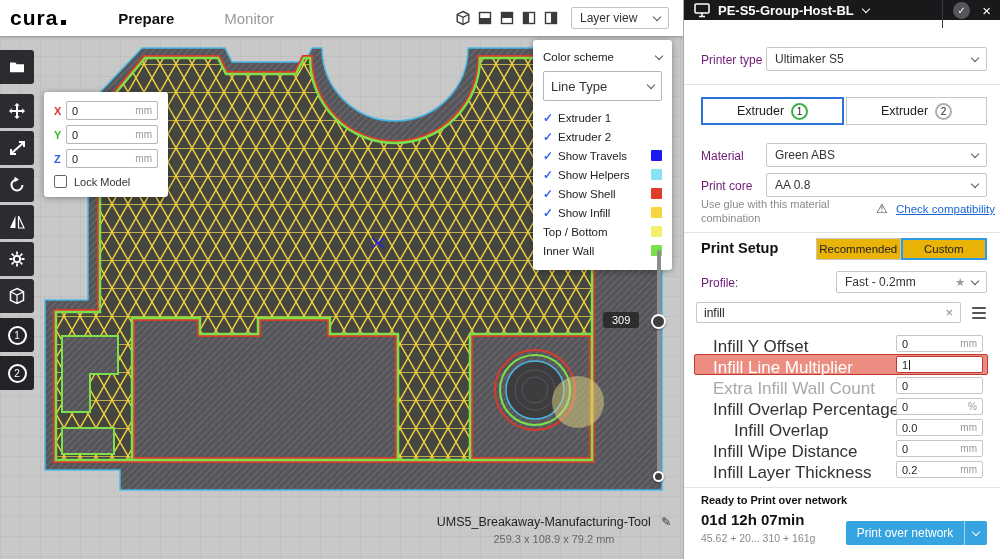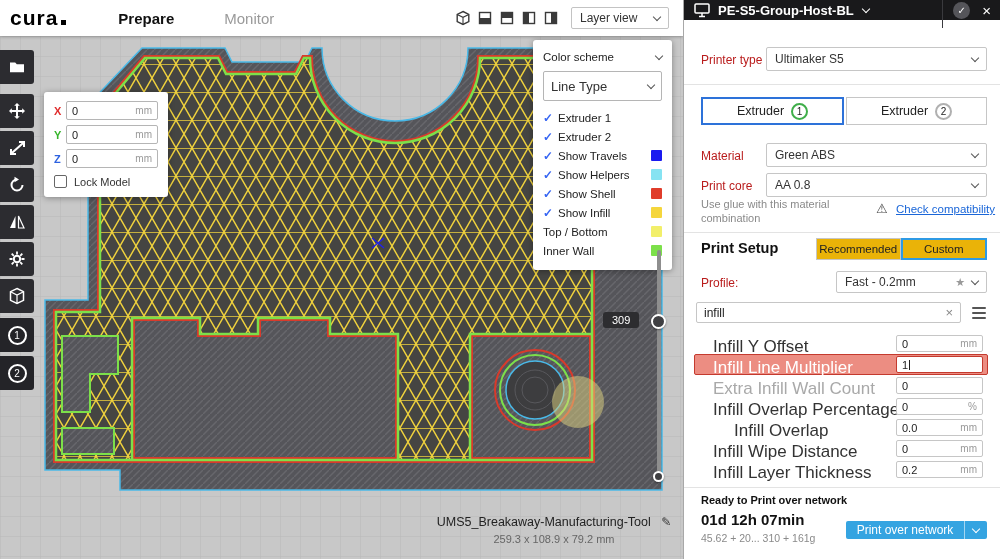--- a/index.html
+++ b/index.html
@@ -88,21 +88,21 @@
   .mheader { position:absolute; left:0; top:0; width:317px; height:20px; background:#19191b;
              display:flex; align-items:center; padding:0 10px; }
   .mh-name { color:#fff; font-size:13px; font-weight:bold; margin-left:8px; }
   .mh-chev { margin-left:9px; }
   .mh-spacer { flex:1; }
   .mh-div { width:1px; height:36px; background:#3a3a3e; margin-right:10px; }
   .mh-badge { width:17px; height:17px; border-radius:50%; background:#55555a; color:#fff; font-size:10px;
               display:flex; align-items:center; justify-content:center; margin-right:12px; }
   .mh-close { color:#fff; font-size:15px; }
 
-  .plabel { position:absolute; font-size:12px; color:#b91c1c; }
+  .plabel { position:absolute; font-size:12px; color:#701a75; }
   .dd { position:absolute; border:1px solid #c6c6c6; border-radius:2px; background:#fff;
         display:flex; align-items:center; padding:0 8px; font-size:12px; color:#333; }
   .dd span.grow { flex:1; }
   .sep { position:absolute; left:0; width:317px; border-top:1px solid #e3e3e3; }
 
   .exttabs { position:absolute; left:17px; top:97px; width:286px; display:flex; gap:2px; }
   .exttab { flex:1; height:28px; display:flex; align-items:center; justify-content:center;
             font-size:12.5px; color:#222; background:#fff; }
   .exttab.active { border:2px solid #2d72d9; }
   .exttab.idle { border:1px solid #c6c6c6; }
@@ -139,21 +139,21 @@
   .sunit { font-size:10px; color:#999; }
   .hlbg { position:absolute; left:10px; right:13px; top:0; bottom:0; background:#ec8d82;
           border:1px solid #c43a2e; border-radius:2px; }
   .srow.hl .slabel { color:#fff; }
   .srow.hl .sbox { border-color:#c43a2e; }
   .caret { display:inline-block; width:1px; height:10px; background:#222; margin-left:1px; vertical-align:-1px; }
 
   .status { position:absolute; left:17px; top:494px; font-size:11px; font-weight:bold; color:#111; }
   .ptime { position:absolute; left:17px; top:511px; font-size:15px; font-weight:bold; color:#111; }
   .pusage { position:absolute; left:17px; top:532px; font-size:10.5px; color:#8a8a8a;text-align:right; }
-  .printbtn { position:absolute; left:162px; top:521px; width:141px; height:18px; background:#35a4e1;
+  .printbtn { position:absolute; left:162px; top:521px; width:141px; height:24px; background:#35a4e1;
               border-radius:2px; display:flex; align-items:center; overflow:hidden; }
   .printbtn .lbl { flex:1; text-align:center; font-size:12px; color:#fff; }
   .printbtn .dv { width:1px; height:25px; background:rgba(255,255,255,.55); }
   .printbtn .ar { width:22px; display:flex; align-items:center; justify-content:center; }
 </style>
 </head>
 <body>
 
 <div class="stage">
 

